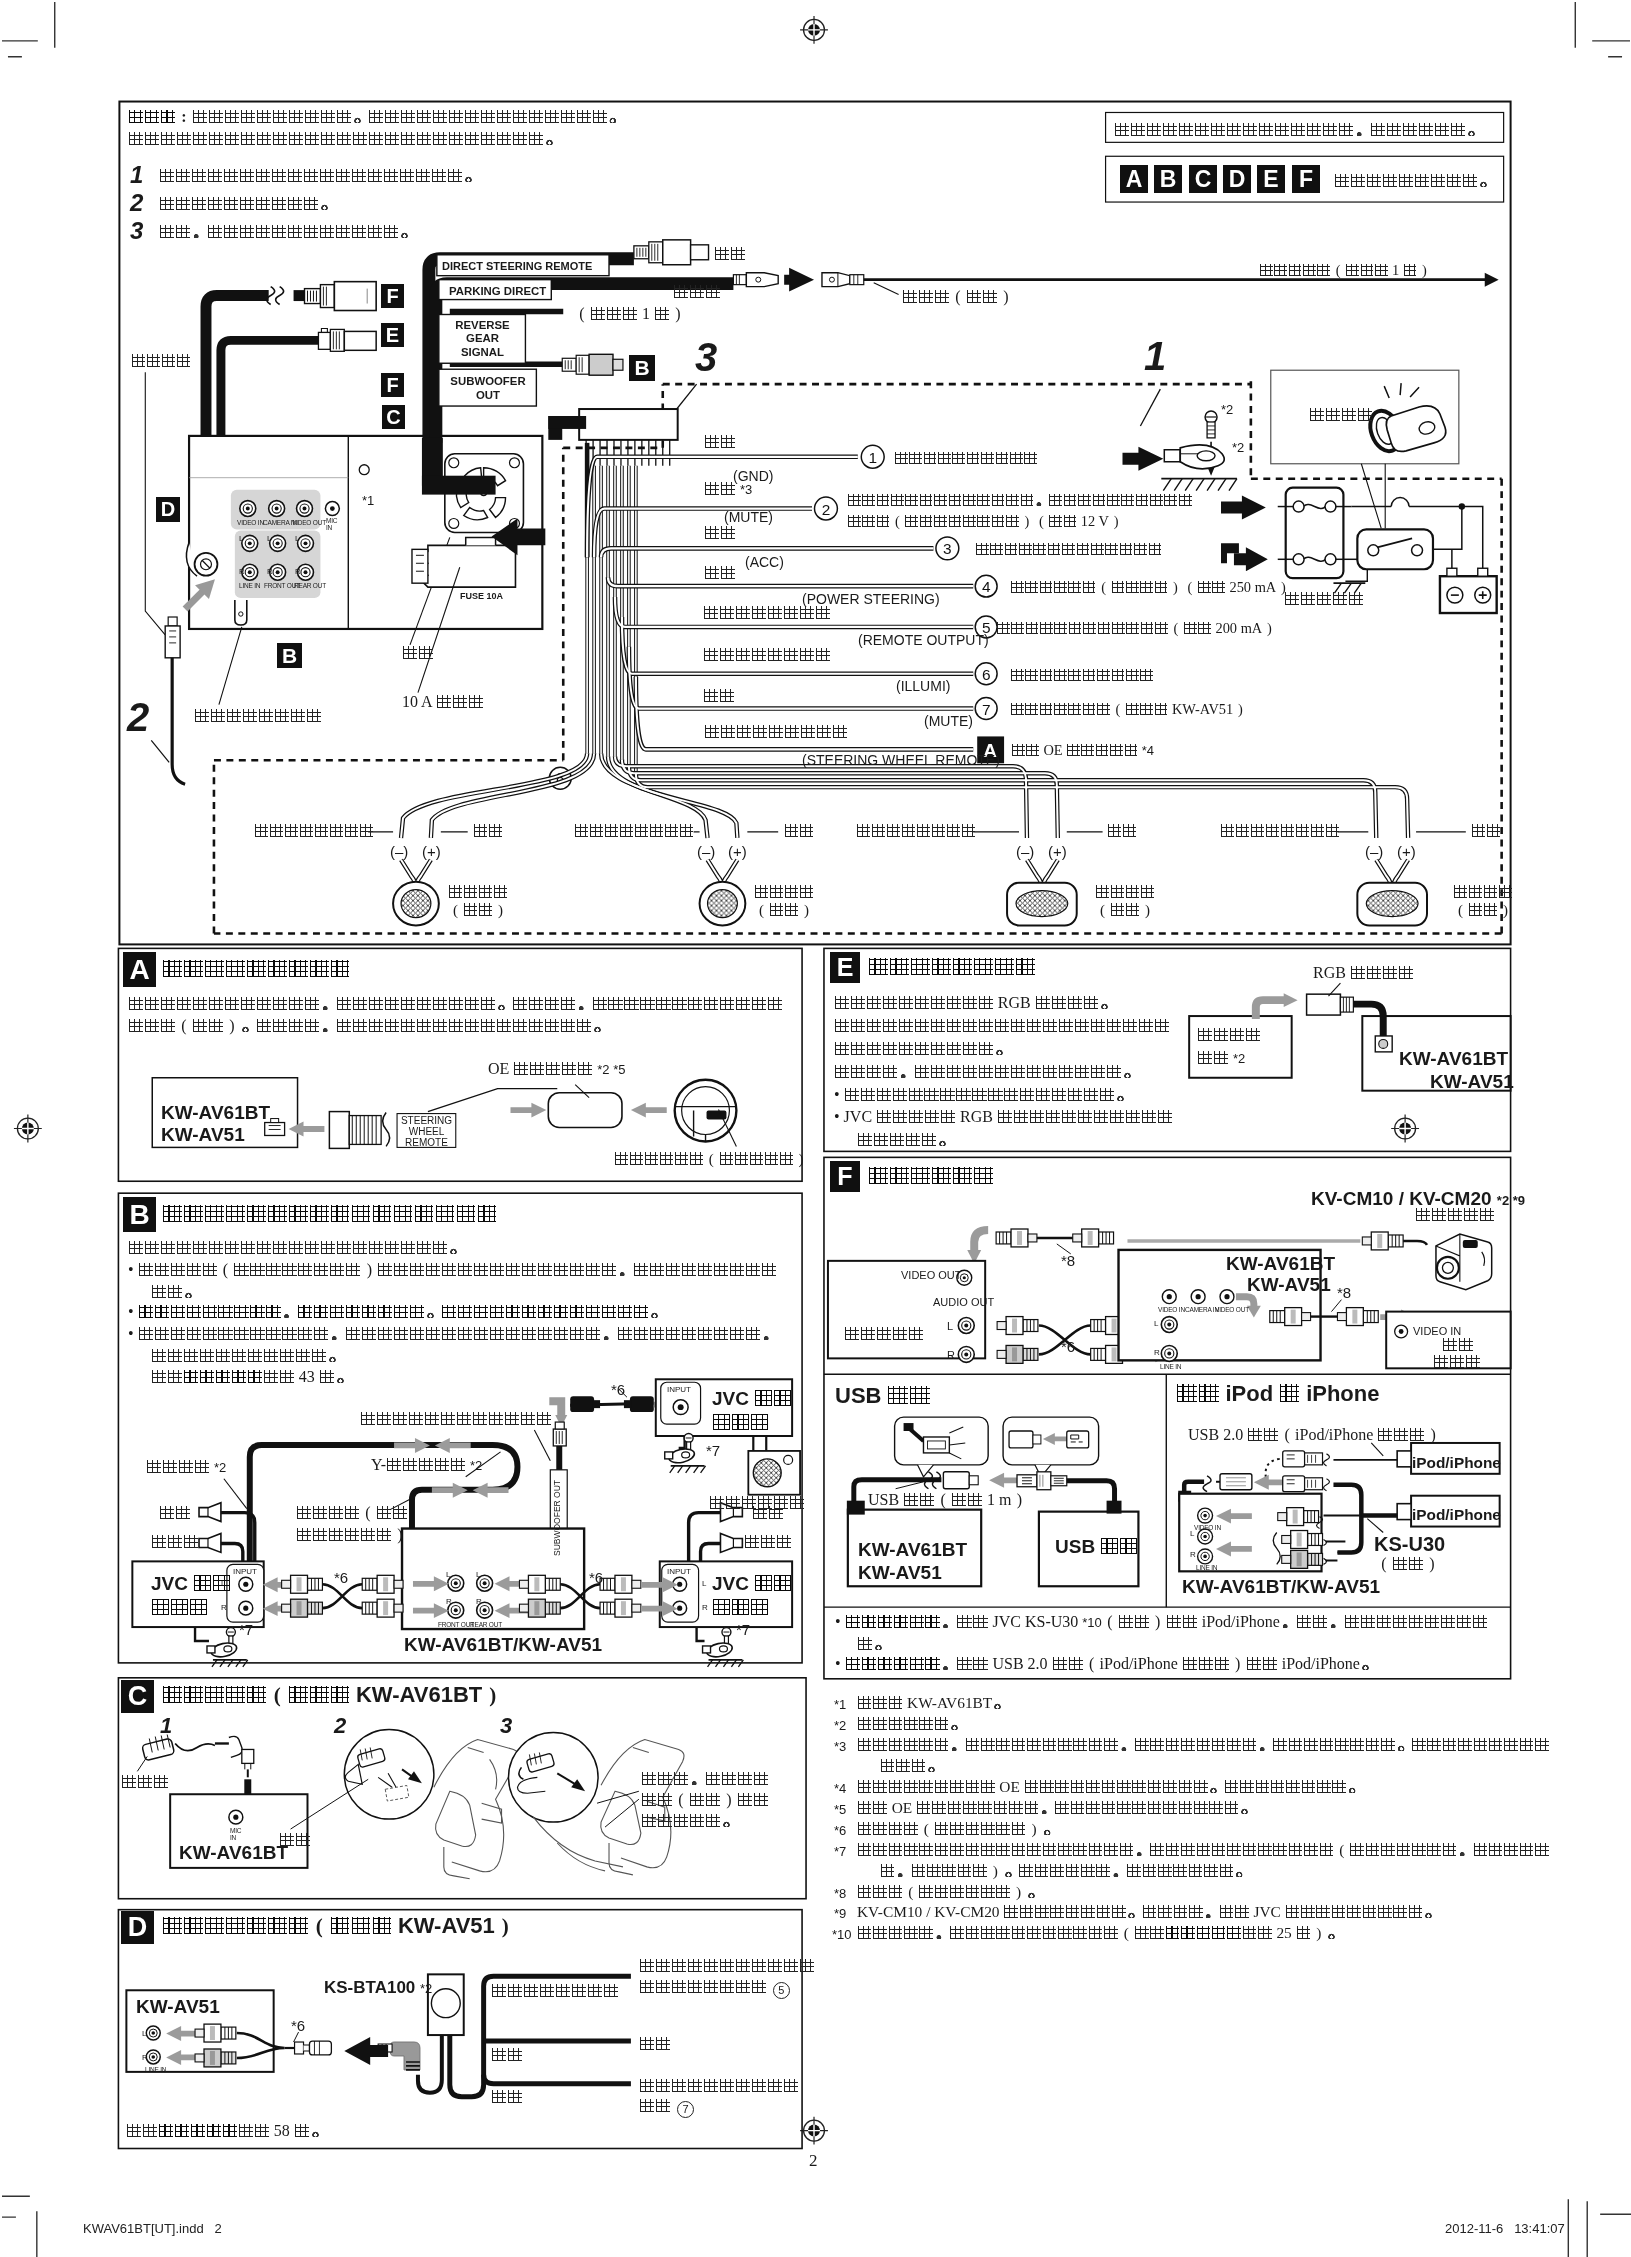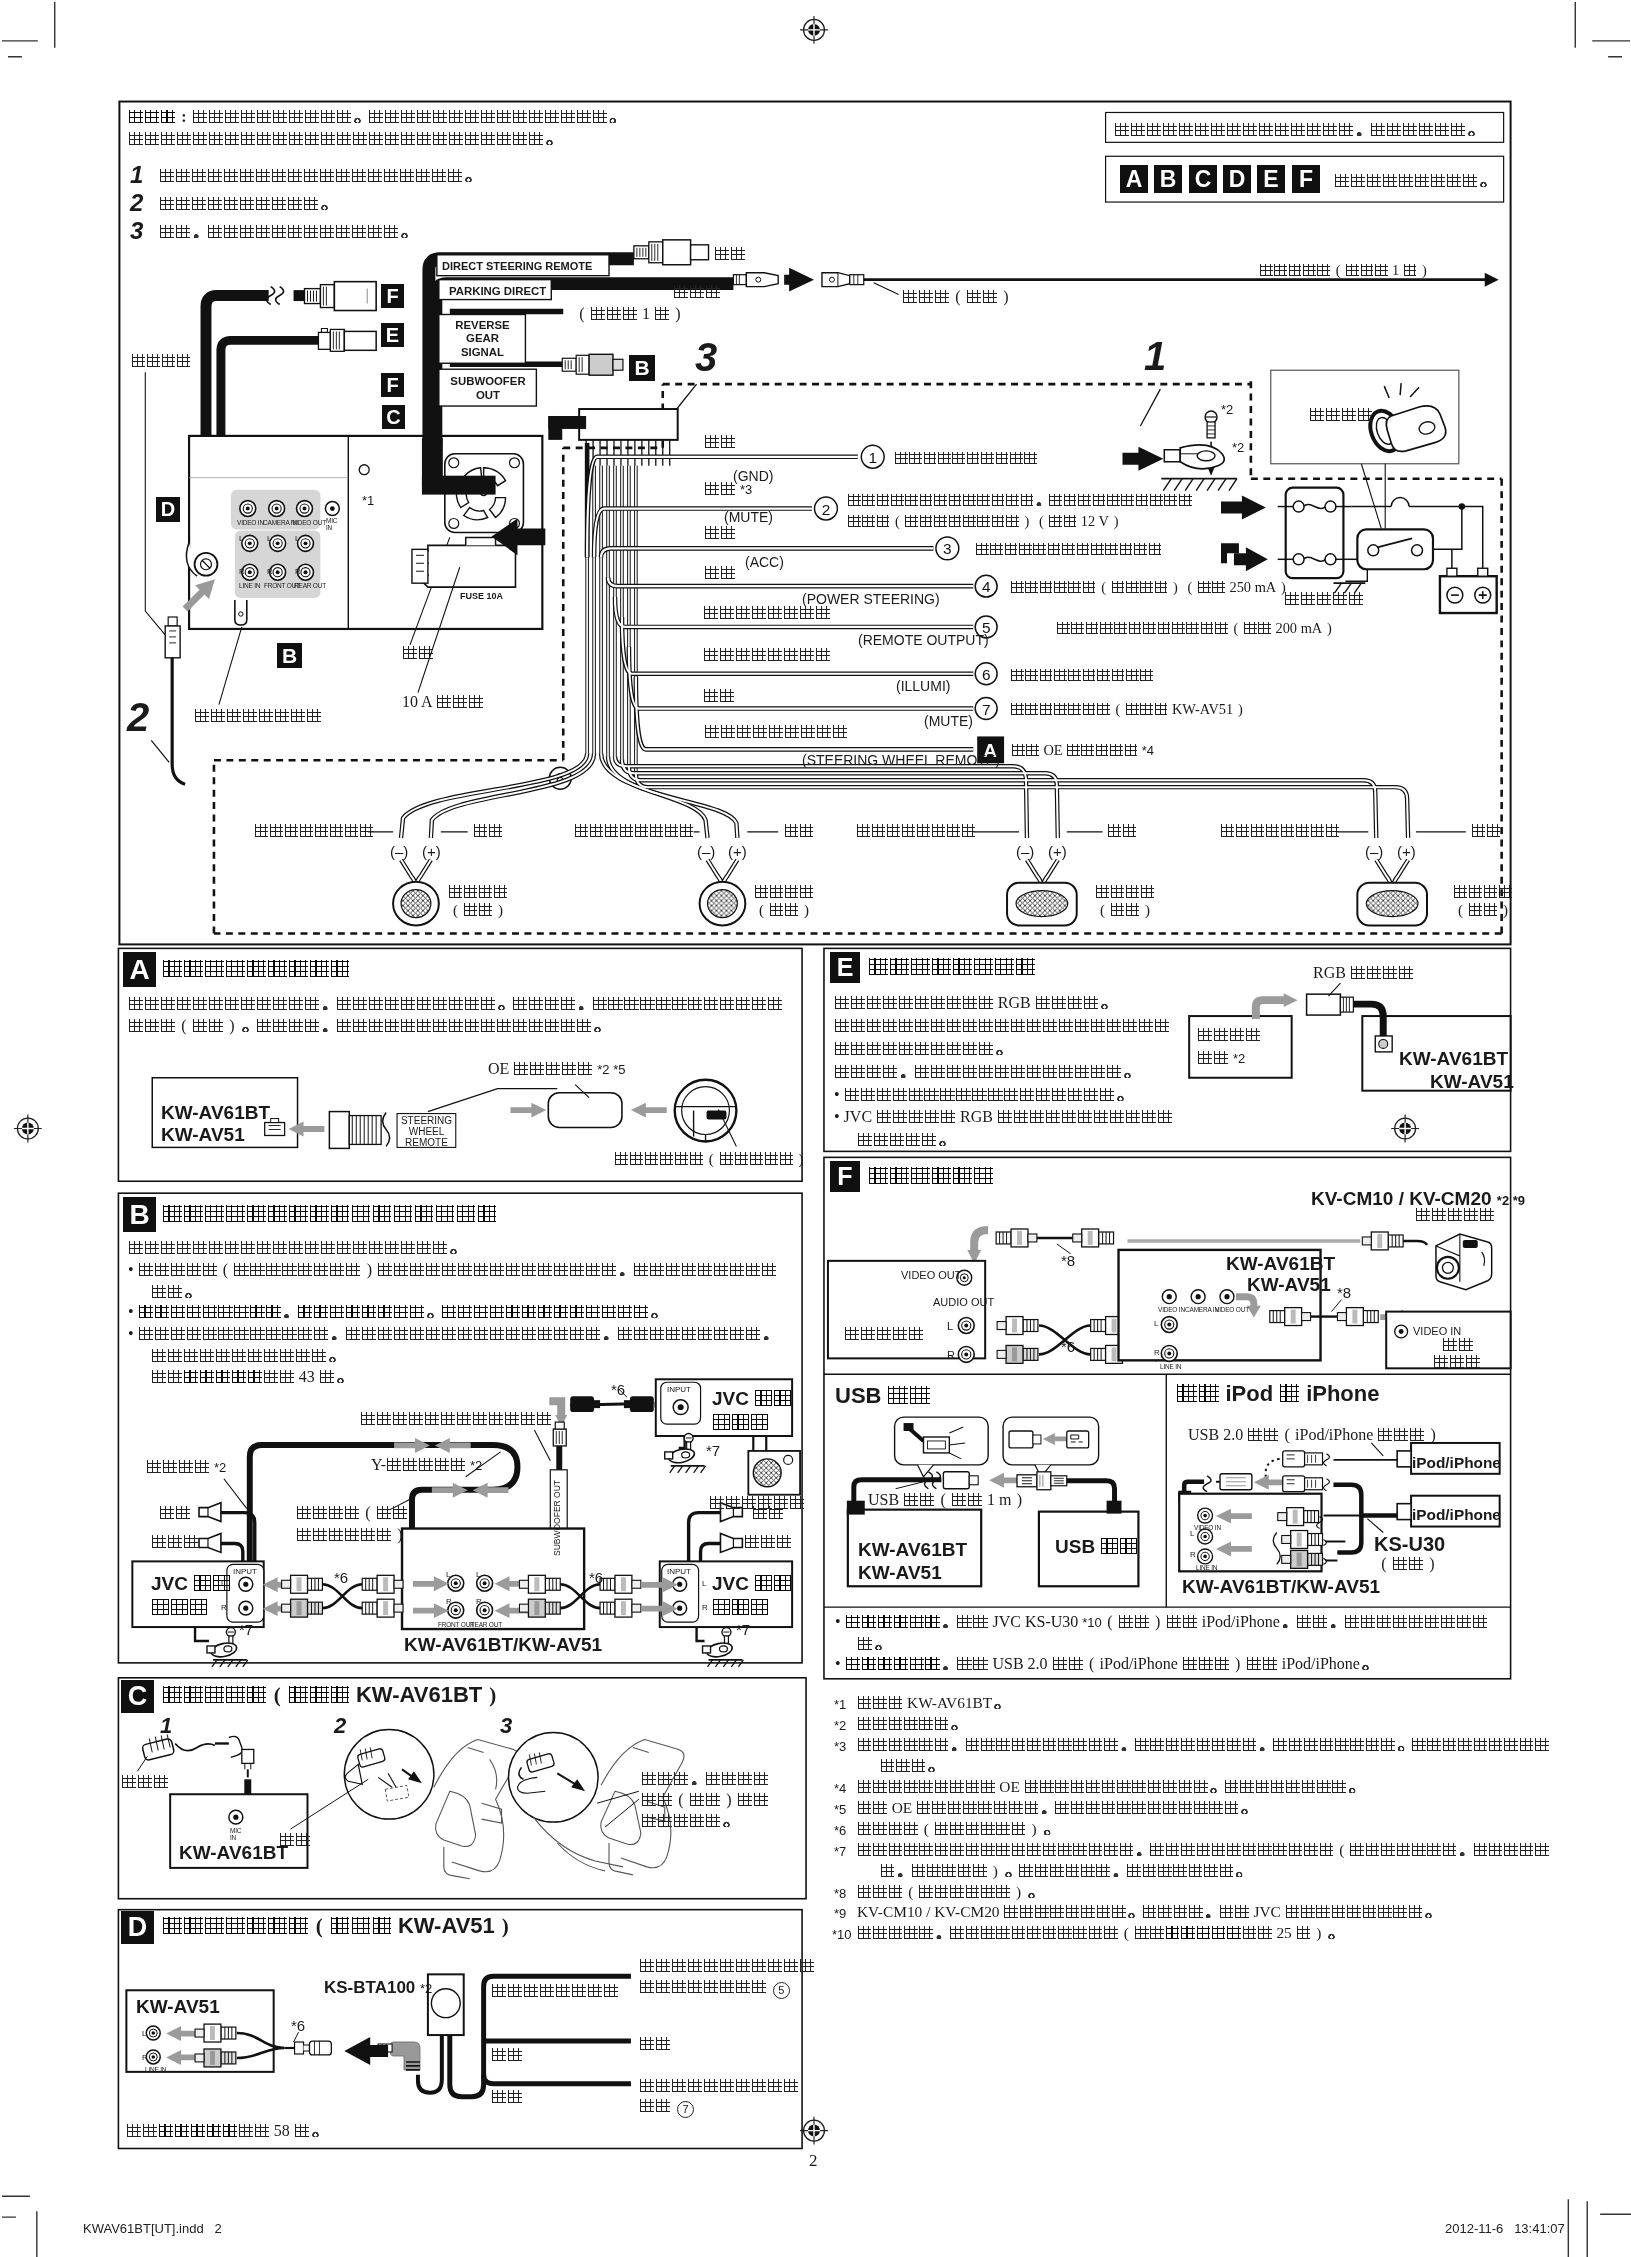--- a/index.html
+++ b/index.html
@@ -1180,21 +1180,21 @@
 <div class="t s14" style="left:858px;top:632px">(REMOTE OUTPUT)</div>
 <div class="t s14" style="left:896px;top:678px">(ILLUMI)</div>
 <div class="t s14" style="left:924px;top:713px">(MUTE)</div>
 <div class="t s14" style="left:802px;top:752px">(STEERING WHEEL REMOTE)</div>
 
 <div class="t s20" style="left:894px;top:449px"><b class="g"></b><b class="g"></b><b class="g"></b><b class="g"></b><b class="g"></b><b class="g"></b><b class="g"></b><b class="g"></b><b class="g"></b><b class="g"></b></div>
 <div class="t s20" style="left:847px;top:491px"><b class="g"></b><b class="g"></b><b class="g"></b><b class="g"></b><b class="g"></b><b class="g"></b><b class="g"></b><b class="g"></b><b class="g"></b><b class="g"></b><b class="g"></b><b class="g"></b><b class="g"></b><b class="q"></b><b class="g"></b><b class="g"></b><b class="g"></b><b class="g"></b><b class="g"></b><b class="g"></b><b class="g"></b><b class="g"></b><b class="g"></b><b class="g"></b></div>
 <div class="t s20" style="left:847px;top:512px"><b class="g"></b><b class="g"></b><b class="g"></b><span class="fw">(</span><b class="g"></b><b class="g"></b><b class="g"></b><b class="g"></b><b class="g"></b><b class="g"></b><b class="g"></b><b class="g"></b><span class="fw">)</span><span class="fw">(</span><b class="g"></b><b class="g"></b> 12 V<span class="fw">)</span></div>
 <div class="t s20" style="left:975px;top:540px"><b class="g"></b><b class="g"></b><b class="g"></b><b class="g"></b><b class="g"></b><b class="g"></b><b class="g"></b><b class="g"></b><b class="g"></b><b class="g"></b><b class="g"></b><b class="g"></b><b class="g"></b></div>
 <div class="t s20" style="left:1010px;top:578px"><b class="g"></b><b class="g"></b><b class="g"></b><b class="g"></b><b class="g"></b><b class="g"></b><span class="fw">(</span><b class="g"></b><b class="g"></b><b class="g"></b><b class="g"></b><span class="fw">)</span><span class="fw">(</span><b class="g"></b><b class="g"></b> 250 mA<span class="fw">)</span></div>
-<div class="t s20" style="left:1056px;top:619px"><b class="g"></b><b class="g"></b><b class="g"></b><b class="g"></b><b class="g"></b><b class="g"></b><b class="g"></b><b class="g"></b><b class="g"></b><b class="g"></b><b class="g"></b><b class="g"></b><span class="fw">(</span><b class="g"></b><b class="g"></b> 200 mA<span class="fw">)</span></div>
+<div class="t s20" style="left:996px;top:619px"><b class="g"></b><b class="g"></b><b class="g"></b><b class="g"></b><b class="g"></b><b class="g"></b><b class="g"></b><b class="g"></b><b class="g"></b><b class="g"></b><b class="g"></b><b class="g"></b><span class="fw">(</span><b class="g"></b><b class="g"></b> 200 mA<span class="fw">)</span></div>
 <div class="t s20" style="left:1010px;top:666px"><b class="g"></b><b class="g"></b><b class="g"></b><b class="g"></b><b class="g"></b><b class="g"></b><b class="g"></b><b class="g"></b><b class="g"></b><b class="g"></b></div>
 <div class="t s20" style="left:1010px;top:700px"><b class="g"></b><b class="g"></b><b class="g"></b><b class="g"></b><b class="g"></b><b class="g"></b><b class="g"></b><span class="fw">(</span><b class="g"></b><b class="g"></b><b class="g"></b> KW-AV51<span class="fw">)</span></div>
 <div class="t s20" style="left:1011px;top:741px"><b class="g"></b><b class="g"></b> OE <b class="g"></b><b class="g"></b><b class="g"></b><b class="g"></b><b class="g"></b> <span class="s13">*4</span></div>
 
 <div class="t s13" style="left:1221px;top:402px">*2</div>
 <div class="t s13" style="left:1232px;top:440px">*2</div>
 <div class="t s13" style="left:362px;top:493px">*1</div>
 
 <div class="t s17" style="left:1309px;top:405px"><b class="g"></b><b class="g"></b><b class="g"></b><b class="g"></b></div>
 <div class="t s17" style="left:1284px;top:589px"><b class="g"></b><b class="g"></b><b class="g"></b><b class="g"></b><b class="g"></b></div>

